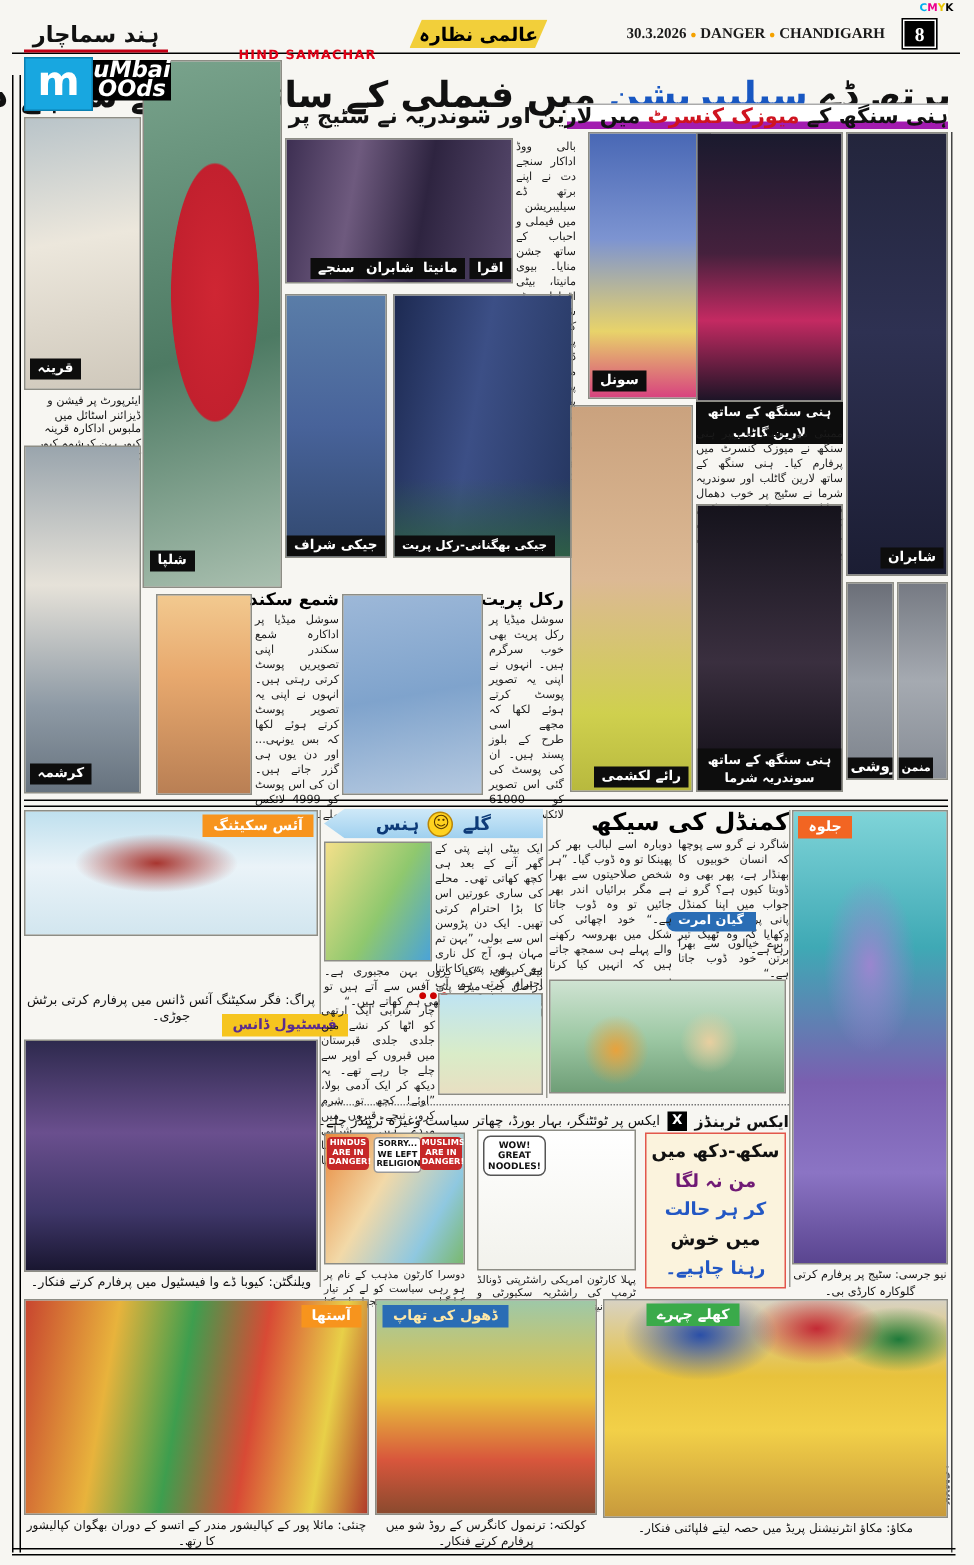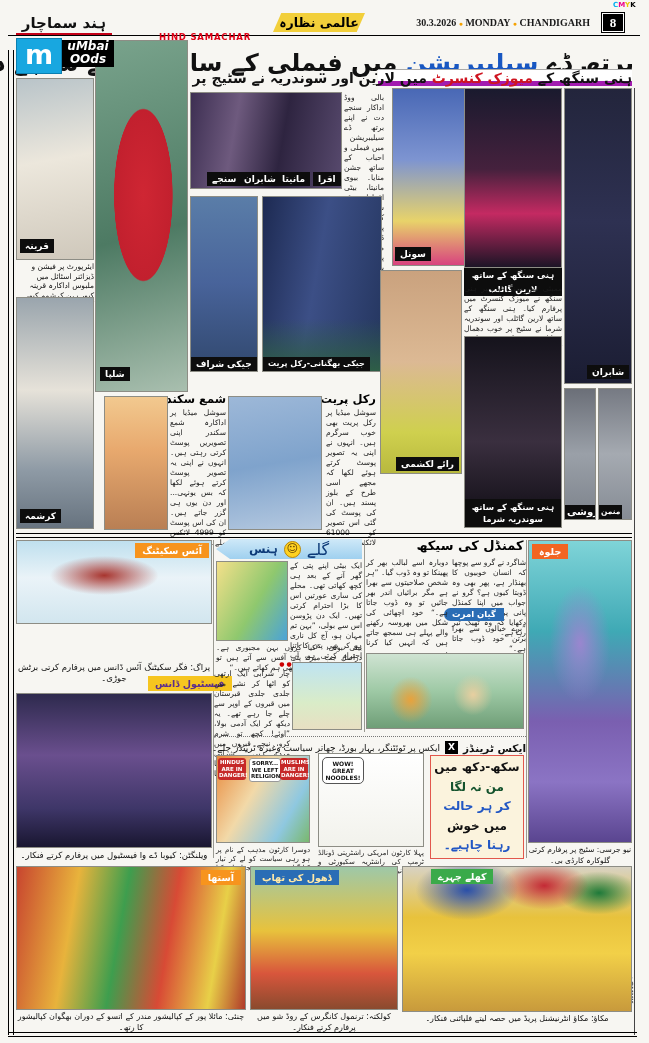--- a/index.html
+++ b/index.html
@@ -31,36 +31,36 @@
 <div class="ab" style="left:634px;top:88px;width:1px;height:947px;background:#444;"></div>
 <div class="ab" style="left:8px;top:1032px;width:629px;height:3px;border-top:1px solid #000;border-bottom:1px solid #000;"></div>
 
 <div class="ab" style="left:16px;top:13px;width:96px;font:bold 15px/20px 'DejaVu Sans',sans-serif;direction:rtl;text-align:center;border-bottom:2px solid #c40016;">ہند سماچار</div>
 <div class="ab" style="left:118px;top:32px;font:bold 8.5px/10px 'DejaVu Sans',sans-serif;color:#e00016;letter-spacing:.8px;margin-left:41px;">HIND SAMACHAR</div>
 <div class="ab" style="left:273px;top:13px;width:92px;height:19px;background:#f2cf3a;clip-path:polygon(9% 0,100% 0,91% 100%,0 100%);
             font:bold 12.5px/19px 'DejaVu Sans',sans-serif;direction:rtl;text-align:center;color:#000;">عالمی نظارہ</div>
 <div class="ab serif" style="left:390px;top:16px;width:200px;text-align:right;font-weight:bold;font-size:10px;line-height:13px;color:#1a1a1a;">
   <span>30.3.2026</span>
   <span style="color:#f5a200;font-size:7px;">●</span>
-  <span>MONDAY</span>
+  <span>DANGER</span>
   <span style="color:#f5a200;font-size:7px;">●</span>
   <span>CHANDIGARH</span>
 </div>
 <div class="ab serif" style="left:601px;top:12px;width:24px;height:21px;background:#000;color:#fff;font-weight:bold;font-size:13px;line-height:21px;text-align:center;box-shadow:inset 0 0 0 1px #000,inset 0 0 0 2px #fff;">8</div>
 
 <div class="ab" style="left:188px;top:41px;width:446px;height:45px;direction:rtl;text-align:center;font-weight:bold;font-size:24px;line-height:44px;white-space:nowrap;">
   <span>برتھ ڈے </span><span class="hl-blue">سیلیبریشن</span><span> میں فیملی کے ساتھ پہنچے سنجے دت، شلپا بھی آئیں نظر</span>
 </div>
 <div class="ab" style="left:378px;top:69px;width:254px;height:17px;background:#fff;border-top:1px solid #aaa;border-bottom:5px solid #a21caf;direction:rtl;text-align:center;font-weight:bold;font-size:14px;line-height:16px;white-space:nowrap;box-sizing:border-box;">
   <span>ہنی سنگھ کے </span><span class="hl-red">میوزک کنسرٹ</span><span> میں لارین اور سوندریہ نے سٹیج پر مچایا دھمال</span>
 </div>
 
 <div class="ab" style="left:16px;top:38px;width:100px;height:36px;z-index:6;">
   <div class="ab" style="left:0;top:0;width:44px;height:34px;background:#18a7e0;color:#fff;font-weight:bold;font-size:27px;line-height:32px;text-align:center;border:1px solid #0b7fb0;">m</div>
-  <div class="ab" style="left:46px;top:2px;width:52px;height:27px;background:#000;color:#fff;font-style:italic;font-weight:bold;font-size:12px;line-height:13px;text-align:center;">
+  <div class="ab" style="left:46px;top:2px;width:52px;height:27px;background:#000;color:#fff;font-style:italic;font-weight:bold;font-size:15px;line-height:13px;text-align:center;">
     <span>uMbai</span><br><span>OOds</span>
   </div>
 </div>
 
 <div class="ph" style="left:95px;top:40px;width:93px;height:352px;background:radial-gradient(55% 42% at 52% 44%,#cf2633 0%,#c2202e 58%,rgba(0,0,0,0) 59%),linear-gradient(165deg,#79a38c,#4d7a63 55%,#a9bfaf);">
   <span class="pl" style="left:4px;bottom:10px;">شلپا</span>
 </div>
 <div class="ph" style="left:16px;top:78px;width:78px;height:182px;background:linear-gradient(170deg,#b9c4c9,#ece7dc 45%,#cfc8bb);">
   <span class="pl" style="left:3px;bottom:6px;">قرینہ</span>
 </div>
@@ -85,21 +85,21 @@
 </div>
 
 <div class="hd" style="left:168px;top:392px;width:58px;font-size:11.5px;text-align:left;">شمع سکندر</div>
 <div class="ph" style="left:104px;top:396px;width:64px;height:134px;background:linear-gradient(180deg,#f2c98f,#e8a96e 40%,#b97f54);"></div>
 <div class="bt" style="left:170px;top:408px;width:56px;height:122px;">سوشل میڈیا پر اداکارہ شمع سکندر اپنی تصویریں پوسٹ کرتی رہتی ہیں۔ انہوں نے اپنی یہ تصویر پوسٹ کرتے ہوئے لکھا کہ بس یونہی... اور دن یوں ہی گزر جاتے ہیں۔ ان کی اس پوسٹ کو 4999 لائکس ملے۔</div>
 
 <div class="hd" style="left:324px;top:392px;width:52px;font-size:11.5px;text-align:left;">رکل پریت</div>
 <div class="ph" style="left:228px;top:396px;width:94px;height:134px;background:linear-gradient(170deg,#9db8d8,#7fa3cc 50%,#b5c9e0);"></div>
 <div class="bt" style="left:326px;top:408px;width:50px;height:122px;">سوشل میڈیا پر رکل پریت بھی خوب سرگرم ہیں۔ انہوں نے اپنی یہ تصویر پوسٹ کرتے ہوئے لکھا کہ مجھے اسی طرح کے بلوز پسند ہیں۔ ان کی پوسٹ کی گئی اس تصویر کو 61000 لائکس ملے۔</div>
 
-<div class="ph" style="left:380px;top:270px;width:82px;height:204px;background:linear-gradient(180deg,#caa27e,#dcb994 45%,#cfd04e 80%,#b8b93e);">
+<div class="ph" style="left:380px;top:270px;width:82px;height:258px;background:linear-gradient(180deg,#caa27e,#dcb994 45%,#cfd04e 80%,#b8b93e);">
   <span class="pl" style="right:2px;bottom:2px;">رائے لکشمی</span>
 </div>
 <div class="ph" style="left:380px;top:88px;width:82px;height:178px;background:linear-gradient(180deg,#4968b5,#7d94d1 40%,#e8d36a 75%,#d8437f);margin-left:12px;">
   <span class="pl" style="left:2px;bottom:4px;">سونل</span>
 </div>
 
 <div class="ph" style="left:464px;top:88px;width:98px;height:180px;background:linear-gradient(180deg,#1a1a2e,#45213d 45%,#c42a62 70%,#1c1426);"></div>
 <div class="ab" style="left:464px;top:268px;width:98px;background:#0d0d0d;color:#fff;font:bold 8.5px/14px 'DejaVu Sans',sans-serif;direction:rtl;text-align:center;">ہنی سنگھ کے ساتھ لارین گاٹلب</div>
 <div class="bt" style="left:464px;top:284px;width:98px;height:50px;">ممبئی میں سنگر و ریپر ہنی سنگھ نے میوزک کنسرٹ میں پرفارم کیا۔ ہنی سنگھ کے ساتھ لارین گاٹلب اور سوندریہ شرما نے سٹیج پر خوب دھمال مچایا۔ وہیں کنسرٹ دیکھنے کیلئے یووکا چودھری، سونل چوہان اور اروشی بھی پہنچیں۔</div>
 <div class="ph" style="left:464px;top:336px;width:98px;height:192px;background:linear-gradient(180deg,#15131c,#3a2f3f 55%,#0d0b12);">
@@ -126,32 +126,32 @@
   <span class="cl" style="right:2px;top:2px;background:#f7941d;">آئس سکیٹنگ</span>
 </div>
 <div class="cap" style="left:16px;top:662px;width:196px;">پراگ: فگر سکیٹنگ آئس ڈانس میں پرفارم کرتی برٹش جوڑی۔</div>
 
 <div class="cl" style="left:148px;top:676px;background:#f6c51f;color:#5b2d8e;">فیسٹیول ڈانس</div>
 <div class="ph" style="left:16px;top:693px;width:196px;height:155px;background:linear-gradient(180deg,#2e2a4e,#6a4f8e 40%,#3e3668 75%,#191630);"></div>
 <div class="cap" style="left:16px;top:850px;width:196px;">ویلنگٹن: کیوبا ڈے وا فیسٹیول میں پرفارم کرتے فنکار۔</div>
 
 <div class="ab" style="left:216px;top:539px;width:146px;height:20px;background:linear-gradient(180deg,#cfe9f8,#9fd0ef);clip-path:polygon(0 50%,14px 0,100% 0,100% 100%,14px 100%);
             display:flex;flex-direction:row-reverse;align-items:center;justify-content:center;gap:6px;direction:ltr;">
-  <span style="font-weight:normal;font-size:16px;color:#0d3a78;direction:rtl;">گلے</span>
+  <span style="font-weight:bold;font-size:12px;color:#0d3a78;direction:rtl;">گلے</span>
   <span style="width:15px;height:15px;background:#ffd21f;border:1px solid #b8860b;border-radius:50%;font-size:11px;line-height:14px;text-align:center;color:#5a3a00;">☺</span>
   <span style="font-weight:bold;font-size:12px;color:#0d3a78;direction:rtl;">ہنس</span>
 </div>
 <div class="ph" style="left:216px;top:561px;width:72px;height:80px;background:linear-gradient(120deg,#f4e08a,#8fc86e 55%,#4aa3d8);"></div>
 <div class="bt" style="left:290px;top:561px;width:72px;height:80px;">ایک بیٹی اپنے پتی کے گھر آنے کے بعد ہی کچھ کھاتی تھی۔ محلے کی ساری عورتیں اس کا بڑا احترام کرتی تھیں۔ ایک دن پڑوسن اس سے بولی، ”بہن تم مہان ہو، آج کل ناری ہو کر بھی پتی کا اتنا احترام کرتی ہو، آپ اتنی تپسیا کیسے کر لیتی ہو؟“</div>
 <div class="bt" style="left:216px;top:643px;width:146px;height:20px;">بیٹی بولی، ”کیا کروں بہن مجبوری ہے۔ دراصل جب میرے پتی آفس سے آتے ہیں تو وہی کھانا بناتے ہیں، تبھی ہم کھاتے ہیں۔“</div>
 <div class="ab" style="left:216px;top:660px;width:146px;text-align:center;color:#c00;font-size:6px;line-height:7px;">● ● ●</div>
 <div class="bt" style="left:214px;top:669px;width:76px;height:62px;">چار شرابی ایک ارتھی کو اٹھا کر نشے میں جلدی جلدی قبرستان میں قبروں کے اوپر سے چلے جا رہے تھے۔ یہ دیکھ کر ایک آدمی بولا، ”اوئے! کچھ تو شرم کرو، نیچے قبروں میں مردے ہیں۔“ شرابی بولے، ”تو اور کون سا ہم نے ورلڈ کپ اٹھا رکھا ہے۔“</div>
 <div class="ph" style="left:292px;top:662px;width:70px;height:68px;background:linear-gradient(180deg,#bfe4f2,#d9ecc8 60%,#e8dfc2);"></div>
 
-<div class="hd" style="left:414px;top:538px;width:112px;font-size:13px;text-align:center;">کمنڈل کی سیکھ</div>
+<div class="hd" style="left:414px;top:538px;width:112px;font-size:16px;text-align:center;">کمنڈل کی سیکھ</div>
 <div class="bt" style="left:452px;top:558px;width:74px;height:48px;">شاگرد نے گرو سے پوچھا کہ انسان خوبیوں کا بھنڈار ہے، پھر بھی وہ ڈوبتا کیوں ہے؟ گرو نے جواب میں اپنا کمنڈل پانی پر پھینک دیا اور دکھایا کہ وہ ٹھیک تیر رہا ہے۔</div>
 <div class="ab" style="left:444px;top:608px;width:60px;background:#2a6db5;color:#fff;font:bold 8.5px/13px 'DejaVu Sans',sans-serif;direction:rtl;text-align:center;border-radius:7px 0 0 7px;">گیان امرت</div>
 <div class="bt" style="left:452px;top:624px;width:74px;height:26px;">”برے خیالوں سے بھرا برتن خود ڈوب جاتا ہے۔“</div>
 <div class="bt" style="left:366px;top:558px;width:82px;height:92px;">دوبارہ اسے لبالب بھر کر پھینکا تو وہ ڈوب گیا۔ ”ہر شخص صلاحیتوں سے بھرا ہے مگر برائیاں اندر بھر جائیں تو وہ ڈوب جاتا ہے۔“ خود اچھائی کی شکل میں بھروسہ رکھنے والے پہلے ہی سمجھ جاتے ہیں کہ انہیں کیا کرنا ہے۔</div>
 <div class="ph" style="left:366px;top:653px;width:158px;height:76px;background:radial-gradient(20% 45% at 28% 62%,#e8a23c,rgba(0,0,0,0) 70%),radial-gradient(18% 40% at 68% 55%,#e8cfa0,rgba(0,0,0,0) 70%),linear-gradient(180deg,#cfe3d2,#9ec9a5 50%,#6f9e77);"></div>
 
 <div class="ph" style="left:528px;top:540px;width:104px;height:303px;background:radial-gradient(40% 26% at 50% 34%,#9a86cf 0%,rgba(0,0,0,0) 75%),linear-gradient(180deg,#7fd4d8,#3fa9b5 30%,#7a5fb0 60%,#8b74c4 80%,#5a4590);">
   <span class="cl" style="left:3px;top:3px;background:#f26522;">جلوہ</span>
 </div>
 <div class="cap" style="left:528px;top:845px;width:104px;font-size:7.5px;">نیو جرسی: سٹیج پر پرفارم کرتی گلوکارہ کارڈی بی۔</div>
@@ -169,21 +169,21 @@
 </div>
 <div class="bt" style="left:216px;top:846px;width:94px;height:22px;font-size:7px;line-height:9px;">دوسرا کارٹون مذہب کے نام پر ہو رہی سیاست کو لے کر تیار کیا گیا ہے، جسے سمجھا جا سکتا ہے۔</div>
 
 <div class="ph" style="left:318px;top:753px;width:106px;height:94px;background:linear-gradient(180deg,#ffffff,#f2f2ec);">
   <span class="ab" style="left:3px;top:3px;width:36px;background:#fff;border:1px solid #555;border-radius:5px;color:#111;font:bold 6px/7px 'DejaVu Sans',sans-serif;padding:2px;text-align:center;">WOW! GREAT NOODLES!</span>
 </div>
 <div class="bt" style="left:318px;top:849px;width:106px;height:18px;font-size:7px;line-height:9px;">پہلا کارٹون امریکی راشٹرپتی ڈونالڈ ٹرمپ کی راشٹریہ سکیورٹی و ویدیش نیتی کو لے کر ہے۔</div>
 
 <div class="ab" style="left:430px;top:755px;width:94px;height:104px;background:#fbf3dd;border:1.5px solid #e2574c;box-sizing:border-box;direction:rtl;text-align:center;font-weight:bold;font-size:12px;line-height:19.5px;padding-top:2px;">
   <div style="color:#111;">سکھ-دکھ میں</div>
-  <div style="color:#14532d;">من نہ لگا</div>
+  <div style="color:#701a75;">من نہ لگا</div>
   <div style="color:#2257c4;">کر ہر حالت</div>
   <div style="color:#111;">میں خوش</div>
   <div style="color:#2257c4;">رہنا چاہیے۔</div>
 </div>
 
 <div class="ph" style="left:16px;top:866px;width:230px;height:144px;background:linear-gradient(100deg,#c8452f,#e8b33c 25%,#3e9e4e 45%,#d84a35 65%,#e8d048 85%,#b03a2a);">
   <span class="cl" style="right:4px;top:3px;background:#f7941d;">آستھا</span>
 </div>
 <div class="cap" style="left:16px;top:1012px;width:230px;font-size:8px;">چنئی: مائلا پور کے کپالیشور مندر کے اتسو کے دوران بھگوان کپالیشور کا رتھ۔</div>
 

